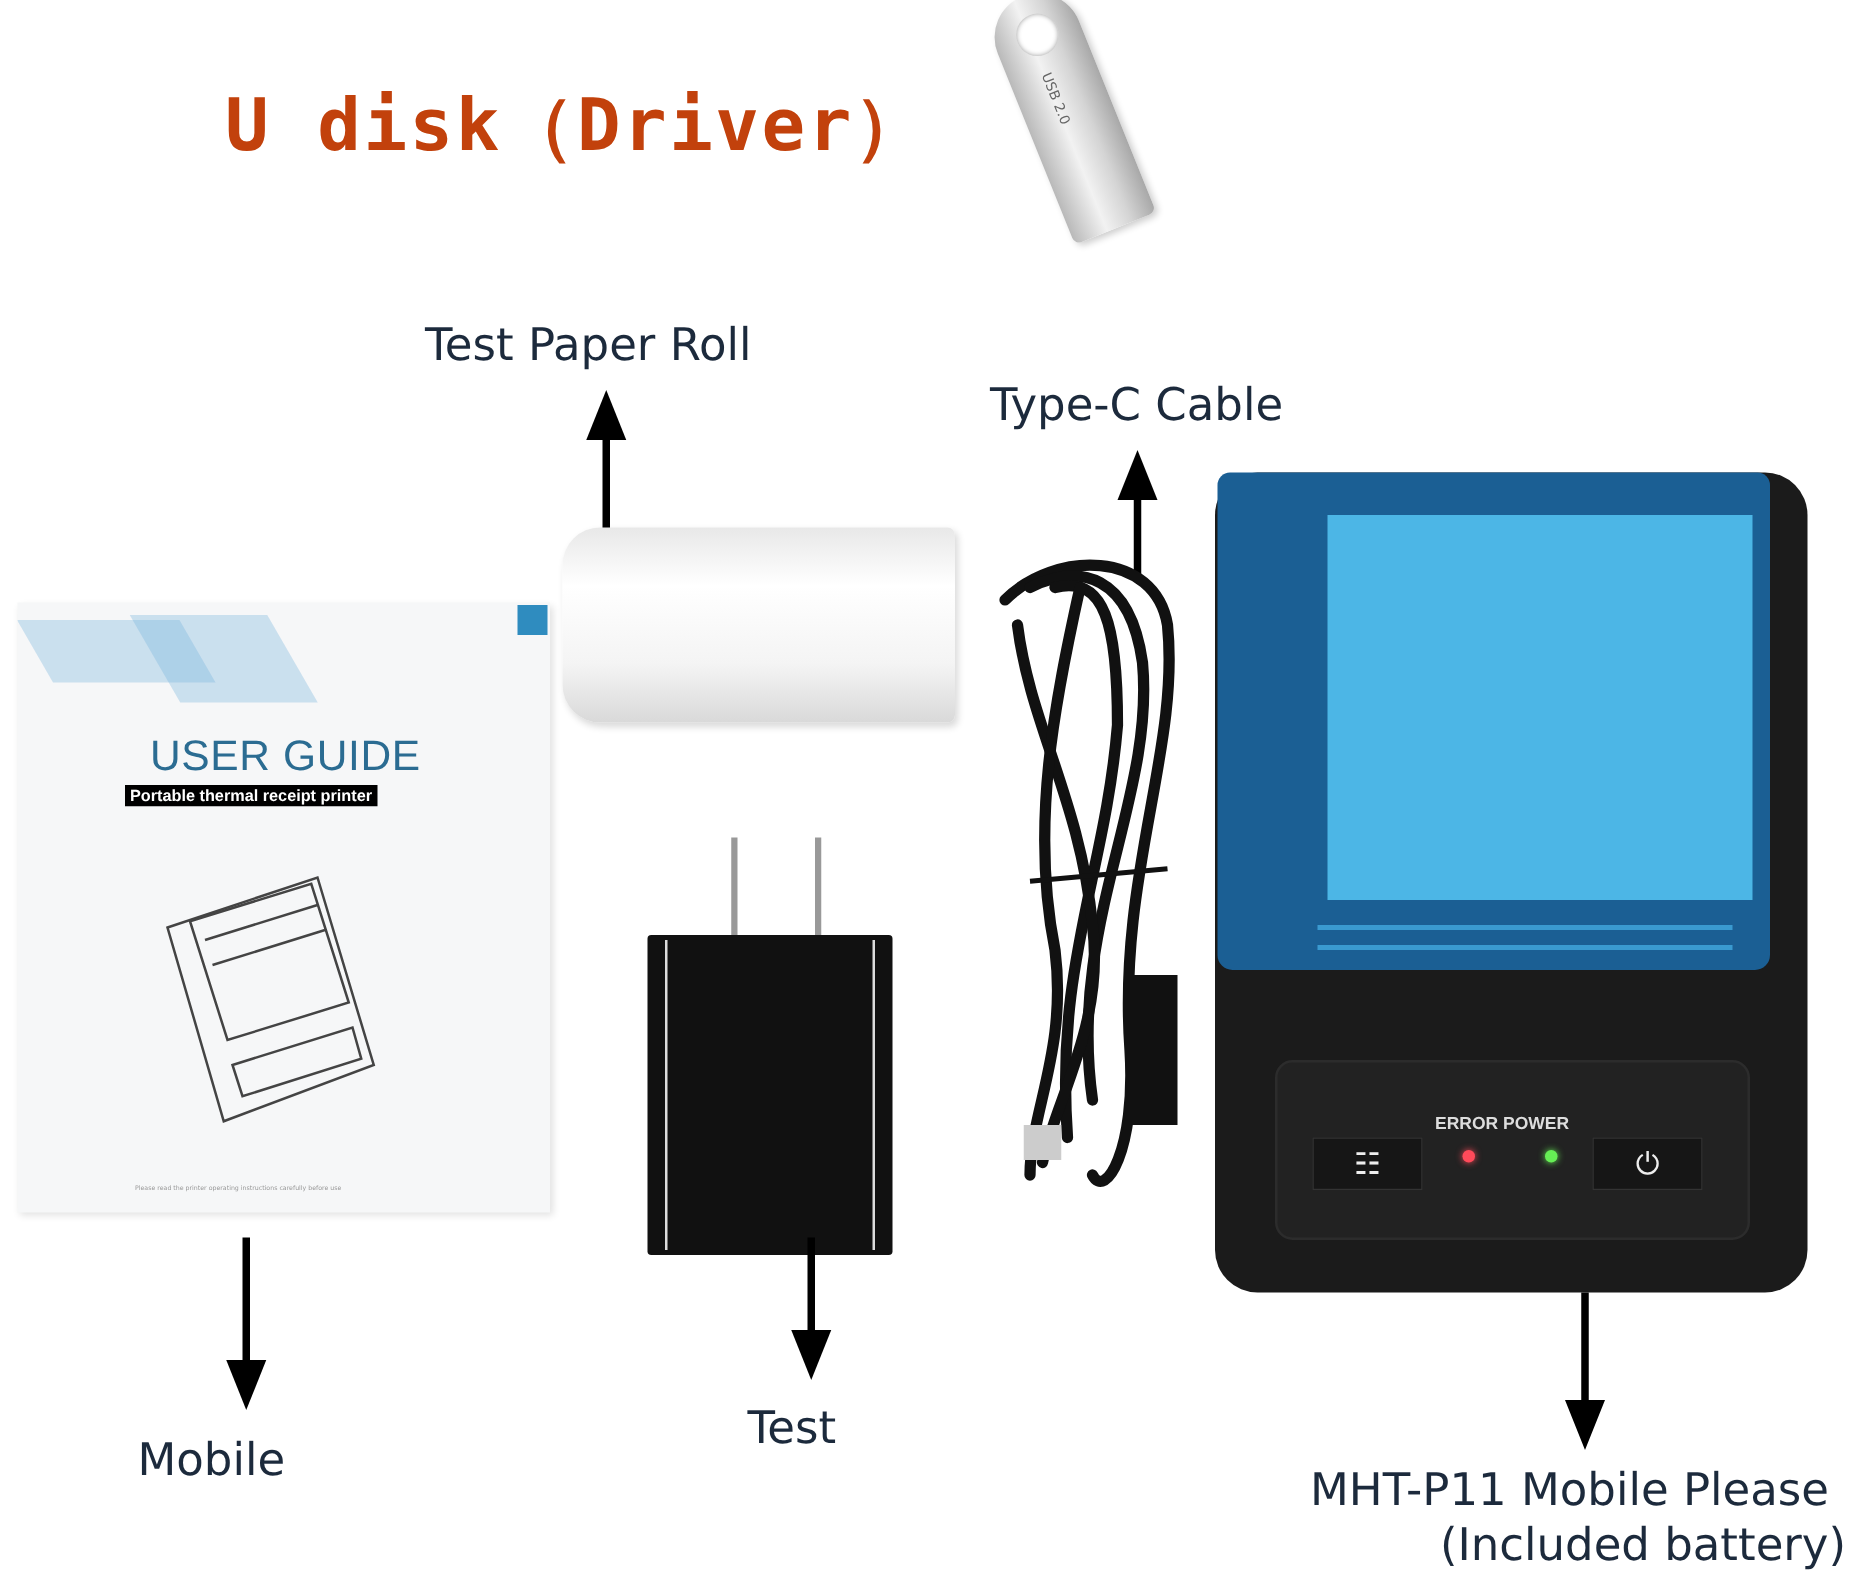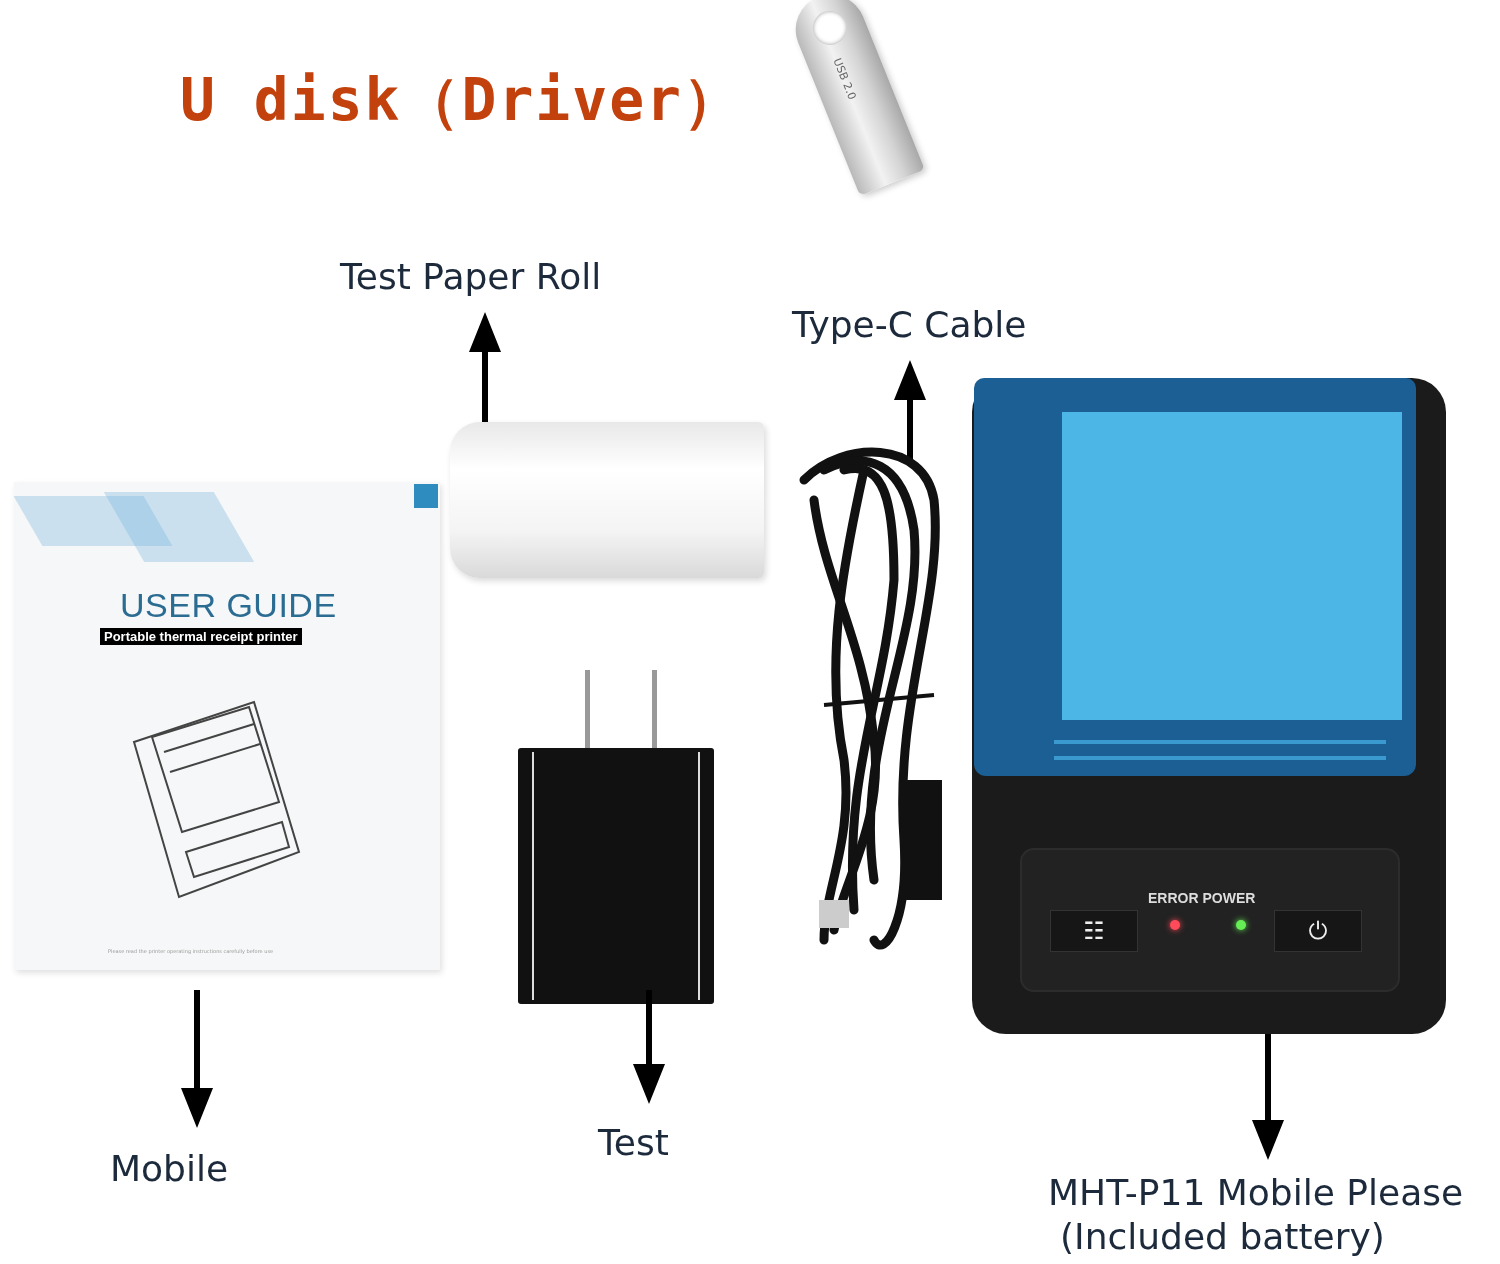--- a/index.html
+++ b/index.html
@@ -134,13 +134,13 @@
     <div class="led" style="left:148px;background:#ff4a5a;box-shadow:0 0 6px #ff4a5a;"></div>
     <div class="led" style="left:214px;background:#66ee55;box-shadow:0 0 6px #66ee55;"></div>
     <div class="btn" style="left:252px;">
       <span>⏻</span>
     </div>
   </div>
 </div>
 <div class="abs arrow-line" style="left:1265px;top:1034px;height:88px;"></div>
 <div class="abs arrow-head-down" style="left:1252px;top:1120px;"></div>
 <div class="abs label" style="left:1048px;top:1172px;">MHT-P11 Mobile Please</div>
-<div class="abs label" style="left:1060px;top:1216px;">(Included battery)</div>
+<div class="abs label" style="left:1152px;top:1216px;">(Included battery)</div>
 
 </body></html>

